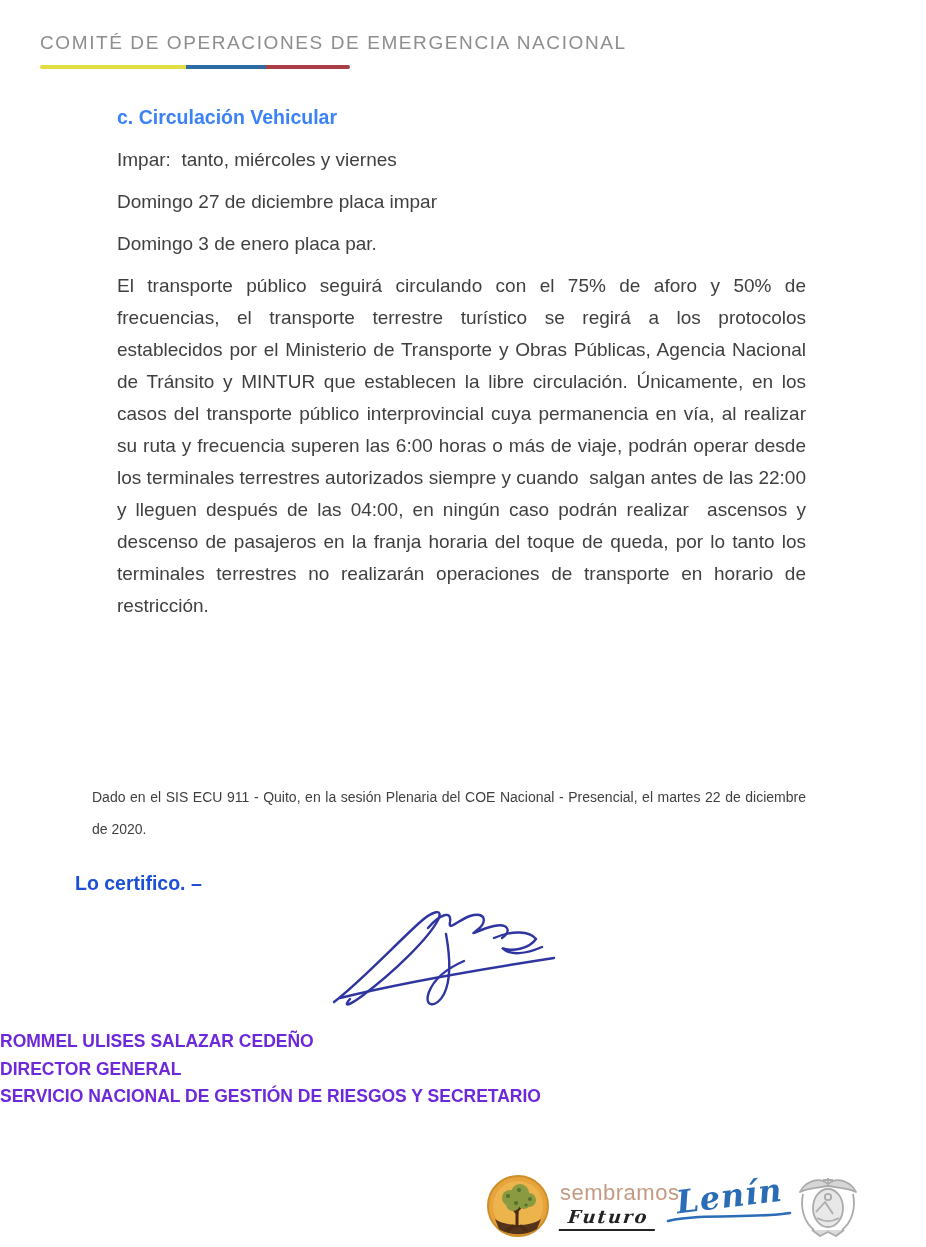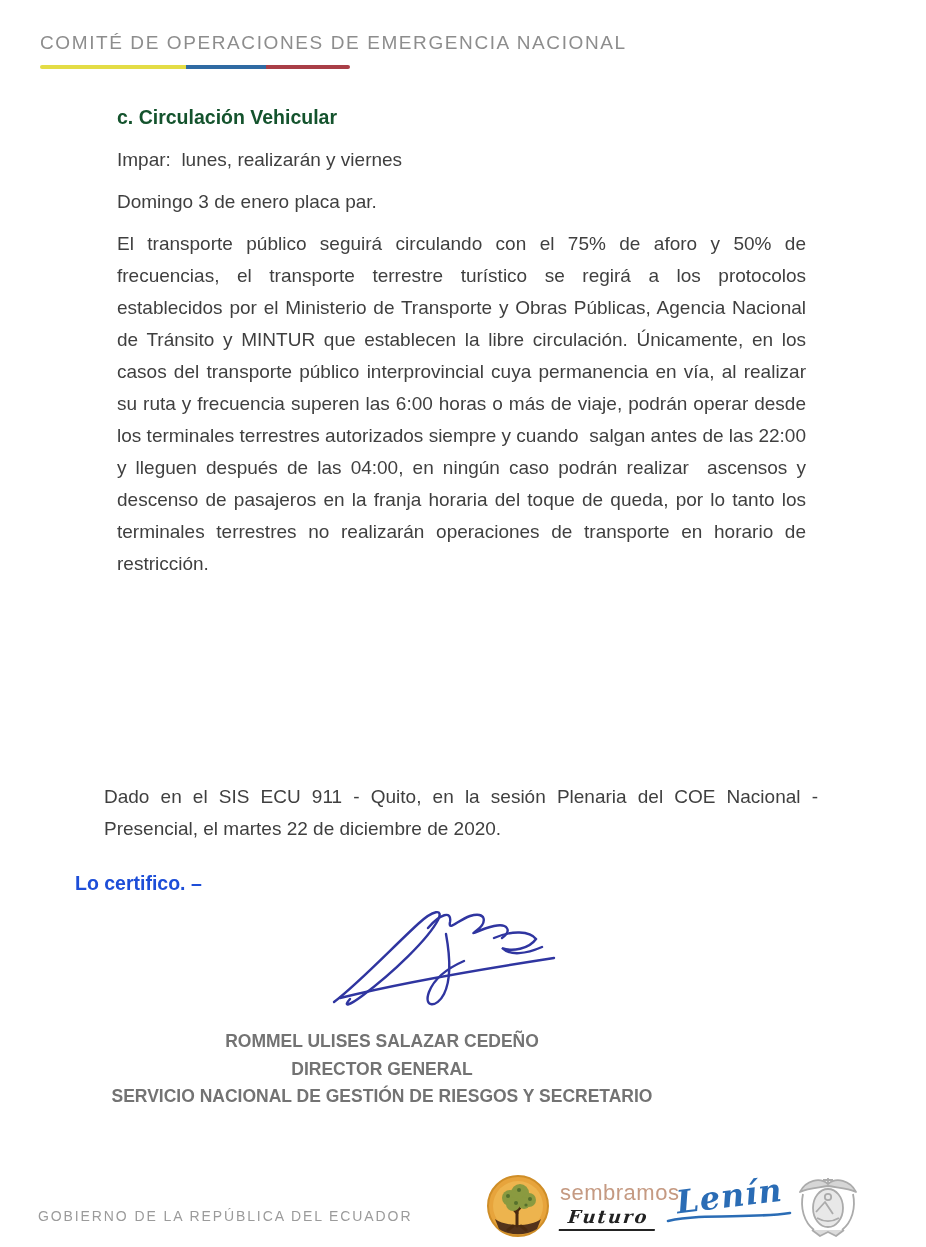--- a/index.html
+++ b/index.html
@@ -21,43 +21,43 @@
   .flag-line .seg-yellow { flex:47; }
   .flag-line .seg-blue   { flex:26; }
   .flag-line .seg-red    { flex:27; }
 
   
   .content {
     position:absolute; left:117px; top:101px; width:689px;
     font-size:19px; line-height:32px; color:#3f3f3f;
   }
   .section-heading {
-    font-weight:bold; color:#14532d; font-size:19.5px; margin-bottom:11px;
+    font-weight:bold; color:#3b82f6; font-size:19.5px; margin-bottom:11px;
   }
   .para { margin-bottom:10px; white-space:pre-wrap; }
   .para.justify { text-align:justify; }
   .para.body-block { margin-top:3px; }
 
   .closing-para {
-    position:absolute; left:104px; top:781px; width:714px;
-    font-size:19px; line-height:32px; color:#3f3f3f;
+    position:absolute; left:92px; top:781px; width:714px;
+    font-size:14px; line-height:32px; color:#3f3f3f;
     text-align:justify; white-space:pre-wrap;
   }
   .certify {
     position:absolute; left:75px; top:872px;
     font-size:19.5px; font-weight:bold; color:#1d4ed8;
   }
 
   
   .signature-wrap { position:absolute; left:316px; top:898px; width:250px; height:115px; }
 
   
   .signatory {
     position:absolute; left:0; top:1028px; width:764px;
-    text-align:center; font-weight:bold; color:#737373;
+    font-weight:bold; color:#6d28d9;
     font-size:17.5px; line-height:27.5px;
   }
 
   
   .footer-government {
     position:absolute; left:38px; top:1208px;
     font-size:14px; letter-spacing:1.9px; color:#9b9b9b;
   }
   .logo-sembramos {
     position:absolute; left:486px; top:1174px;
@@ -88,21 +88,22 @@
 
   <div class="header-title">COMITÉ DE OPERACIONES DE EMERGENCIA NACIONAL</div>
   <div class="flag-line">
     <div class="seg-yellow" style="background:#e3dc45;"></div>
     <div class="seg-blue" style="background:#2f6ba3;"></div>
     <div class="seg-red" style="background:#a93e47;"></div>
   </div>
 
   <div class="content">
     <div class="section-heading">c. Circulación Vehicular</div>
-    <p class="para">Impar:  lunes, realizarán y viernes</p>
+    <p class="para">Impar:  tanto, miércoles y viernes</p>
+    <p class="para">Domingo 27 de diciembre placa impar</p>
     <p class="para">Domingo 3 de enero placa par.</p>
     <p class="para justify body-block">El transporte público seguirá circulando con el 75% de aforo y 50% de frecuencias, el transporte terrestre turístico se regirá a los protocolos establecidos por el Ministerio de Transporte y Obras Públicas, Agencia Nacional de Tránsito y MINTUR que establecen la libre circulación. Únicamente, en los casos del transporte público interprovincial cuya permanencia en vía, al realizar su ruta y frecuencia superen las 6:00 horas o más de viaje, podrán operar desde los terminales terrestres autorizados siempre y cuando  salgan antes de las 22:00 y lleguen después de las 04:00, en ningún caso podrán realizar  ascensos y descenso de pasajeros en la franja horaria del toque de queda, por lo tanto los  terminales terrestres no realizarán operaciones de transporte en horario de restricción.</p>
   </div>
 
   <p class="closing-para">Dado en el SIS ECU 911 - Quito, en la sesión Plenaria del COE Nacional - Presencial, el martes 22 de diciembre de 2020.</p>
   <div class="certify">Lo certifico. –</div>
 
   <div class="signature-wrap">
     <svg width="250" height="115" viewBox="0 0 250 115" fill="none">
       <g stroke="#2f35a0" stroke-width="2.4" stroke-linecap="round" fill="none">
@@ -114,21 +115,20 @@
       </g>
     </svg>
   </div>
 
   <div class="signatory">
     <div>ROMMEL ULISES SALAZAR CEDEÑO</div>
     <div>DIRECTOR GENERAL</div>
     <div>SERVICIO NACIONAL DE GESTIÓN DE RIESGOS Y SECRETARIO</div>
   </div>
 
-  <div class="footer-government">GOBIERNO DE LA REPÚBLICA DEL ECUADOR</div>
 
   <div class="logo-sembramos">
     <svg width="64" height="64" viewBox="0 0 64 64">
       <circle cx="32" cy="32" r="30" fill="#e7a43c" stroke="#cf8e28" stroke-width="2"></circle>
       <circle cx="32" cy="32" r="25" fill="#edb44e"></circle>
       <path d="M9,45 C20,53 44,53 55,45 L51,55 C40,62 24,62 13,55 Z" fill="#53331b"></path>
       <g stroke="#4a2a10" stroke-width="3" stroke-linecap="round" fill="none">
         <path d="M31,52 L31,33"></path>
         <path d="M31,39 C27,35 25,31 26,26"></path>
         <path d="M31,37 C35,33 37,29 36,24"></path>

